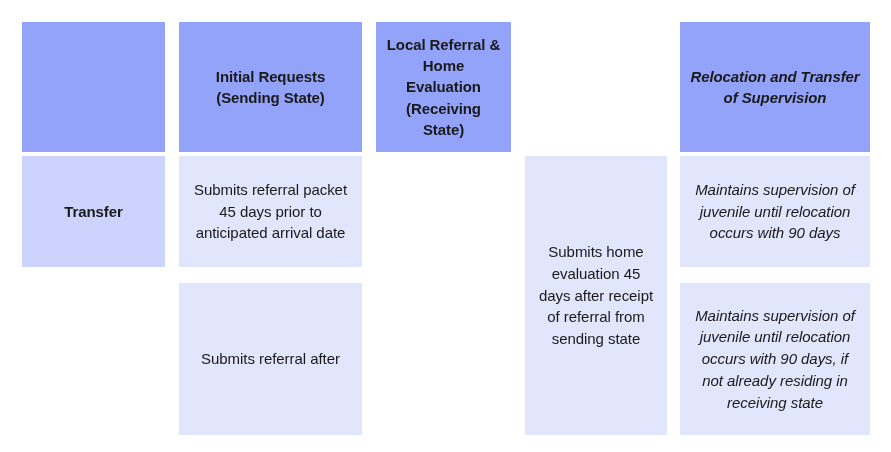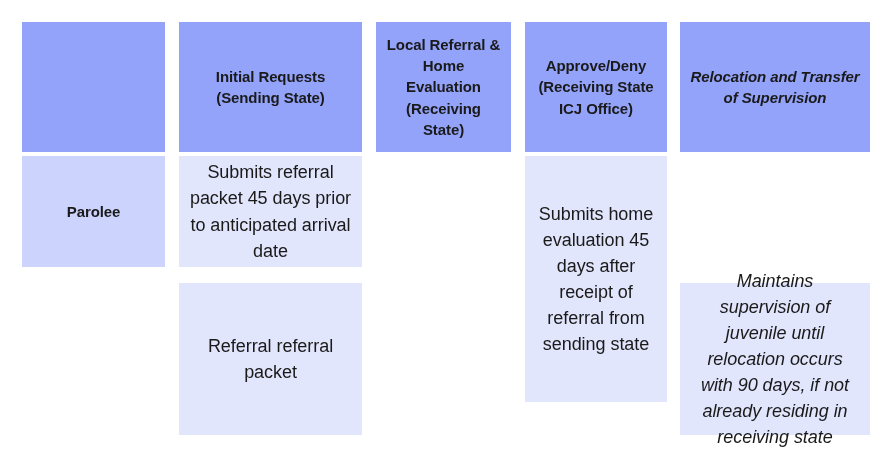--- a/index.html
+++ b/index.html
@@ -43,77 +43,77 @@
   .rowlabel-cell {
     background: #ccd3fd;
     font-weight: bold;
     font-size: 15px;
     line-height: 1.4;
     letter-spacing: -0.1px;
   }
   .content-cell {
     background: #e2e6fc;
     font-weight: normal;
-    font-size: 18px;
+    font-size: 15px;
     line-height: 1.45;
     letter-spacing: -0.05px;
   }
   
   .c1 { left: 22px;  width: 143px; }
   .c2 { left: 179px; width: 183px; }
   .c3 { left: 376px; width: 135px; }
   .c4 { left: 525px; width: 142px; }
   .c5 { left: 680px; width: 190px; font-style: italic; }
   
   .r0 { top: 22px;  height: 130px; }
   .r1 { top: 156px; height: 111px; }
   .r2 { top: 283px; height: 152px; }
-  .rspan { top: 156px; height: 246px; }
+  .rspan { top: 156px; height: 279px; }
 </style>
 </head>
 <body>
 
 <div id="matrix">
 
   <div class="cell header-cell c1 r0">
     <span class="txt"></span>
   </div>
 
   <div class="cell header-cell c2 r0">
     <span class="txt">Initial Requests (Sending State)</span>
   </div>
 
   <div class="cell header-cell c3 r0">
     <span class="txt">Local Referral &amp; Home Evaluation (Receiving State)</span>
   </div>
 
-  <div class="cell header-cell c4 r0">
-    <span class="txt">Approve/Deny (Receiving State ICJ Office)</span>
-  </div>
 
   <div class="cell header-cell c5 r0">
     <span class="txt">Relocation and Transfer of Supervision</span>
   </div>
 
   <div class="cell rowlabel-cell c1 r1">
-    <span class="txt">Parolee</span>
+    <span class="txt">Transfer</span>
   </div>
 
   <div class="cell content-cell c2 r1">
     <span class="txt">Submits referral packet 45 days prior to anticipated arrival date</span>
   </div>
 
+  <div class="cell content-cell c5 r1">
+    <span class="txt">Maintains supervision of juvenile until relocation occurs with 90 days</span>
+  </div>
 
 
   <div class="cell content-cell c4 rspan">
     <span class="txt">Submits home evaluation 45 days after receipt of referral from sending state</span>
   </div>
 
 
   <div class="cell content-cell c2 r2">
-    <span class="txt">Referral referral packet</span>
+    <span class="txt">Submits referral after</span>
   </div>
 
   <div class="cell content-cell c5 r2">
     <span class="txt">Maintains supervision of juvenile until relocation occurs with 90 days, if not already residing in  receiving state</span>
   </div>
 
 </div>
 
 </body></html>

